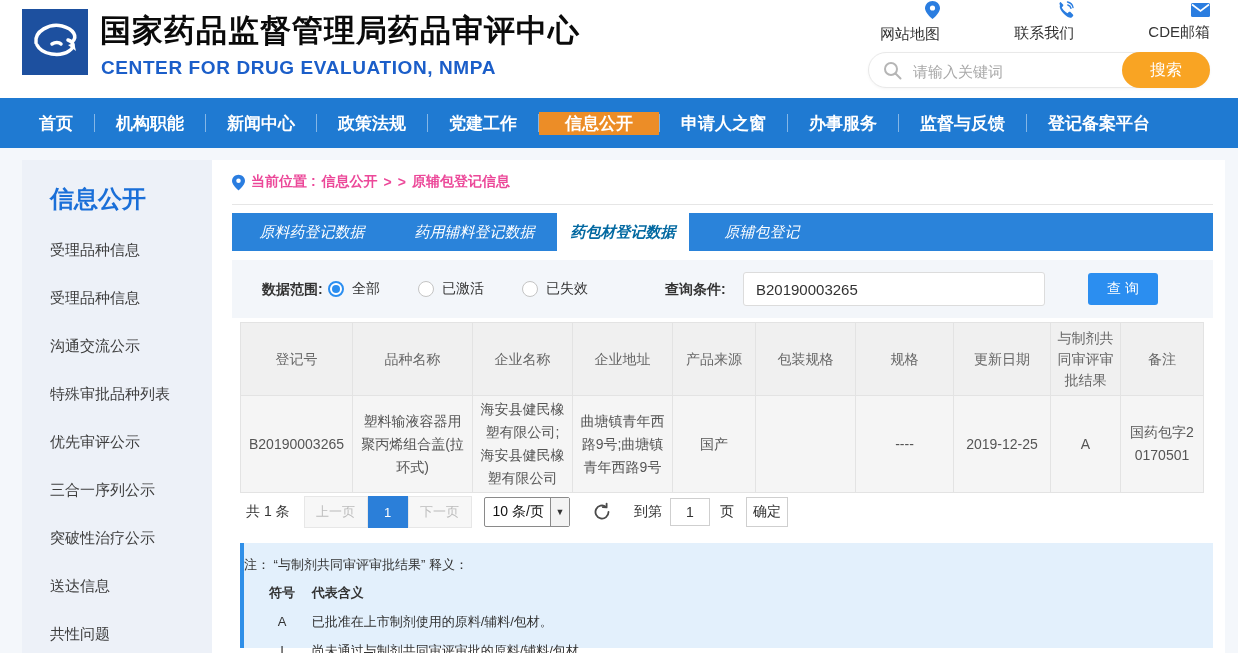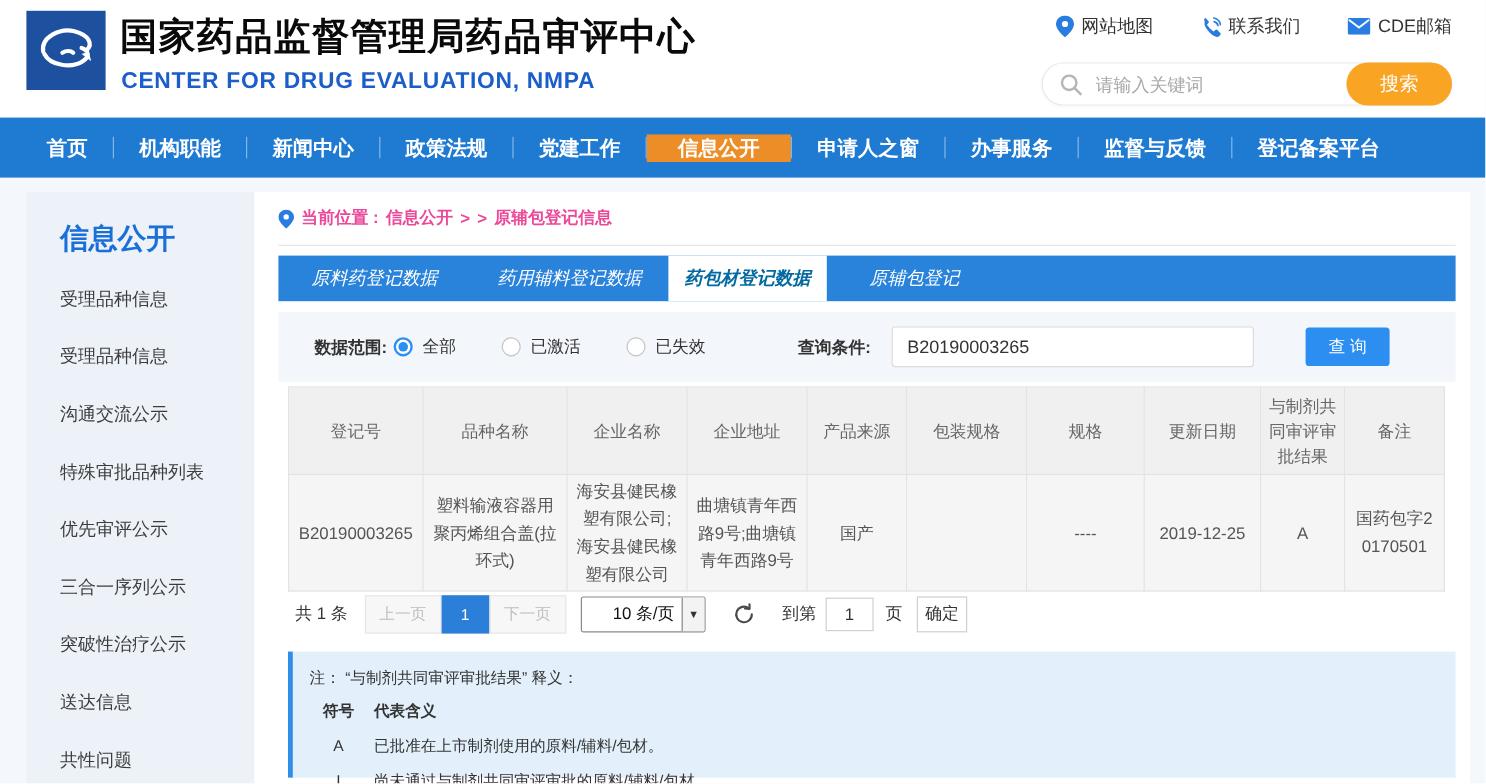--- a/index.html
+++ b/index.html
@@ -5,21 +5,21 @@
   html,body{margin:0;padding:0;}
   body{font-family:"Liberation Sans","DejaVu Sans",sans-serif;}
   #stage{position:relative;width:1238px;height:653px;background:#f4f7fb;overflow:hidden;}
 
   
   .header{position:absolute;left:0;top:0;width:1238px;height:98px;background:#ffffff;}
   .logo{position:absolute;left:22px;top:9px;width:66px;height:66px;background:#1d509f;}
   .site-title{position:absolute;left:100px;top:10px;font-size:31px;font-weight:bold;color:#0a0a0a;letter-spacing:1px;white-space:nowrap;}
   .site-subtitle{position:absolute;left:101px;top:57px;font-size:19px;font-weight:bold;color:#1b5ec9;letter-spacing:0.6px;white-space:nowrap;}
   .quick-links{position:absolute;left:880px;top:10px;width:330px;height:24px;display:flex;justify-content:space-between;align-items:center;}
-  .quick-link{display:flex;align-items:center;gap:6px;font-size:15px;color:#333;cursor:pointer;}
+  .quick-link{display:flex;align-items:flex-end;gap:6px;font-size:15px;color:#333;cursor:pointer;flex-direction:column;}
   .quick-link svg{display:block;}
   .search-pill{position:absolute;left:868px;top:52px;width:342px;height:36px;background:#fff;border:1px solid #e9e9e9;border-radius:19px;box-sizing:border-box;box-shadow:0 1px 3px rgba(0,0,0,0.04);}
   .search-pill .mag{position:absolute;left:14px;top:8px;}
   .search-input{position:absolute;left:42px;top:2px;width:190px;height:30px;border:none;outline:none;font-size:15px;color:#333;background:transparent;}
   .search-input::placeholder{color:#a8a8a8;}
   .search-btn{position:absolute;left:1122px;top:52px;width:88px;height:36px;border:none;border-radius:18px;background:#f9a423;color:#fff;font-size:16px;cursor:pointer;font-family:inherit;}
 
   
   .nav{position:absolute;left:0;top:98px;width:1238px;height:50px;background:#1f7ad2;display:flex;align-items:center;padding-left:18px;box-sizing:border-box;}
   .nav-item{display:flex;align-items:center;padding:0 21px;color:#fff;font-size:17px;font-weight:bold;cursor:pointer;white-space:nowrap;}
@@ -57,32 +57,32 @@
   
   .reg-table{position:absolute;left:28px;top:162px;border-collapse:collapse;table-layout:fixed;}
   .reg-table th{background:#f0f0f0;color:#666;font-weight:normal;font-size:14px;border:1px solid #e3e3e3;height:73px;text-align:center;padding:2px 6px;box-sizing:border-box;line-height:21px;}
   .reg-table td{background:#f5f5f5;color:#555;font-size:14px;border:1px solid #e3e3e3;height:92px;text-align:center;padding:2px 6px;box-sizing:border-box;line-height:23px;word-break:break-all;}
 
   
   .pager{position:absolute;left:20px;top:336px;width:981px;height:32px;display:flex;align-items:center;font-size:14px;color:#333;}
   .pg-total{margin-left:14px;margin-right:14px;white-space:nowrap;}
   .pg-btn{height:32px;min-width:64px;box-sizing:border-box;border:1px solid #e7e7e7;background:#f7f7f7;color:#bdbdbd;font-size:13px;display:flex;align-items:center;justify-content:center;cursor:pointer;padding:0 10px;}
   .pg-num{height:32px;width:40px;background:#2b7fd9;color:#fff;font-size:13px;display:flex;align-items:center;justify-content:center;cursor:pointer;}
-  .pg-select{margin-left:12px;height:30px;box-sizing:border-box;border:1px solid #8a8a8a;border-radius:2px;background:#fff;display:flex;align-items:center;cursor:pointer;padding-left:18px;}
+  .pg-select{margin-left:12px;height:30px;box-sizing:border-box;border:1px solid #8a8a8a;border-radius:2px;background:#fff;display:flex;align-items:center;cursor:pointer;}
   .pg-select .sel-text{padding:0 6px 0 8px;font-size:14px;color:#111;white-space:nowrap;}
   .pg-select .sel-arrow{width:18px;height:28px;border-left:1px solid #8a8a8a;background:#f3f3f3;display:flex;align-items:center;justify-content:center;font-size:9px;color:#333;}
   .pg-refresh{margin-left:22px;cursor:pointer;display:flex;align-items:center;}
   .pg-goto-label{margin-left:22px;}
   .pg-goto-input{margin-left:8px;width:40px;height:28px;box-sizing:border-box;border:1px solid #cfcfcf;text-align:center;font-size:14px;color:#333;outline:none;font-family:inherit;}
   .pg-goto-unit{margin-left:10px;}
   .pg-confirm{margin-left:12px;height:30px;width:42px;box-sizing:border-box;border:1px solid #cfcfcf;background:#fff;color:#333;font-size:14px;cursor:pointer;font-family:inherit;}
 
   
   .note{position:absolute;left:28px;top:383px;width:973px;height:105px;background:#e3f0fc;border-left:4px solid #2f8fe8;box-sizing:border-box;font-size:13px;color:#333;}
-  .note-line1{padding:13px 0 0 14px;}
+  .note-line1{padding:13px 0 0 0;}
   .note-head{padding:10px 0 0 20px;font-weight:bold;}
   .note-head .sym-col{display:inline-block;width:36px;text-align:center;}
   .note-head .mean-col{margin-left:8px;}
   .note-row{padding:11px 0 0 20px;}
   .note-row .sym{display:inline-block;width:36px;text-align:center;}
   .note-row .mean{margin-left:8px;}
 </style>
 </head>
 <body>
 

